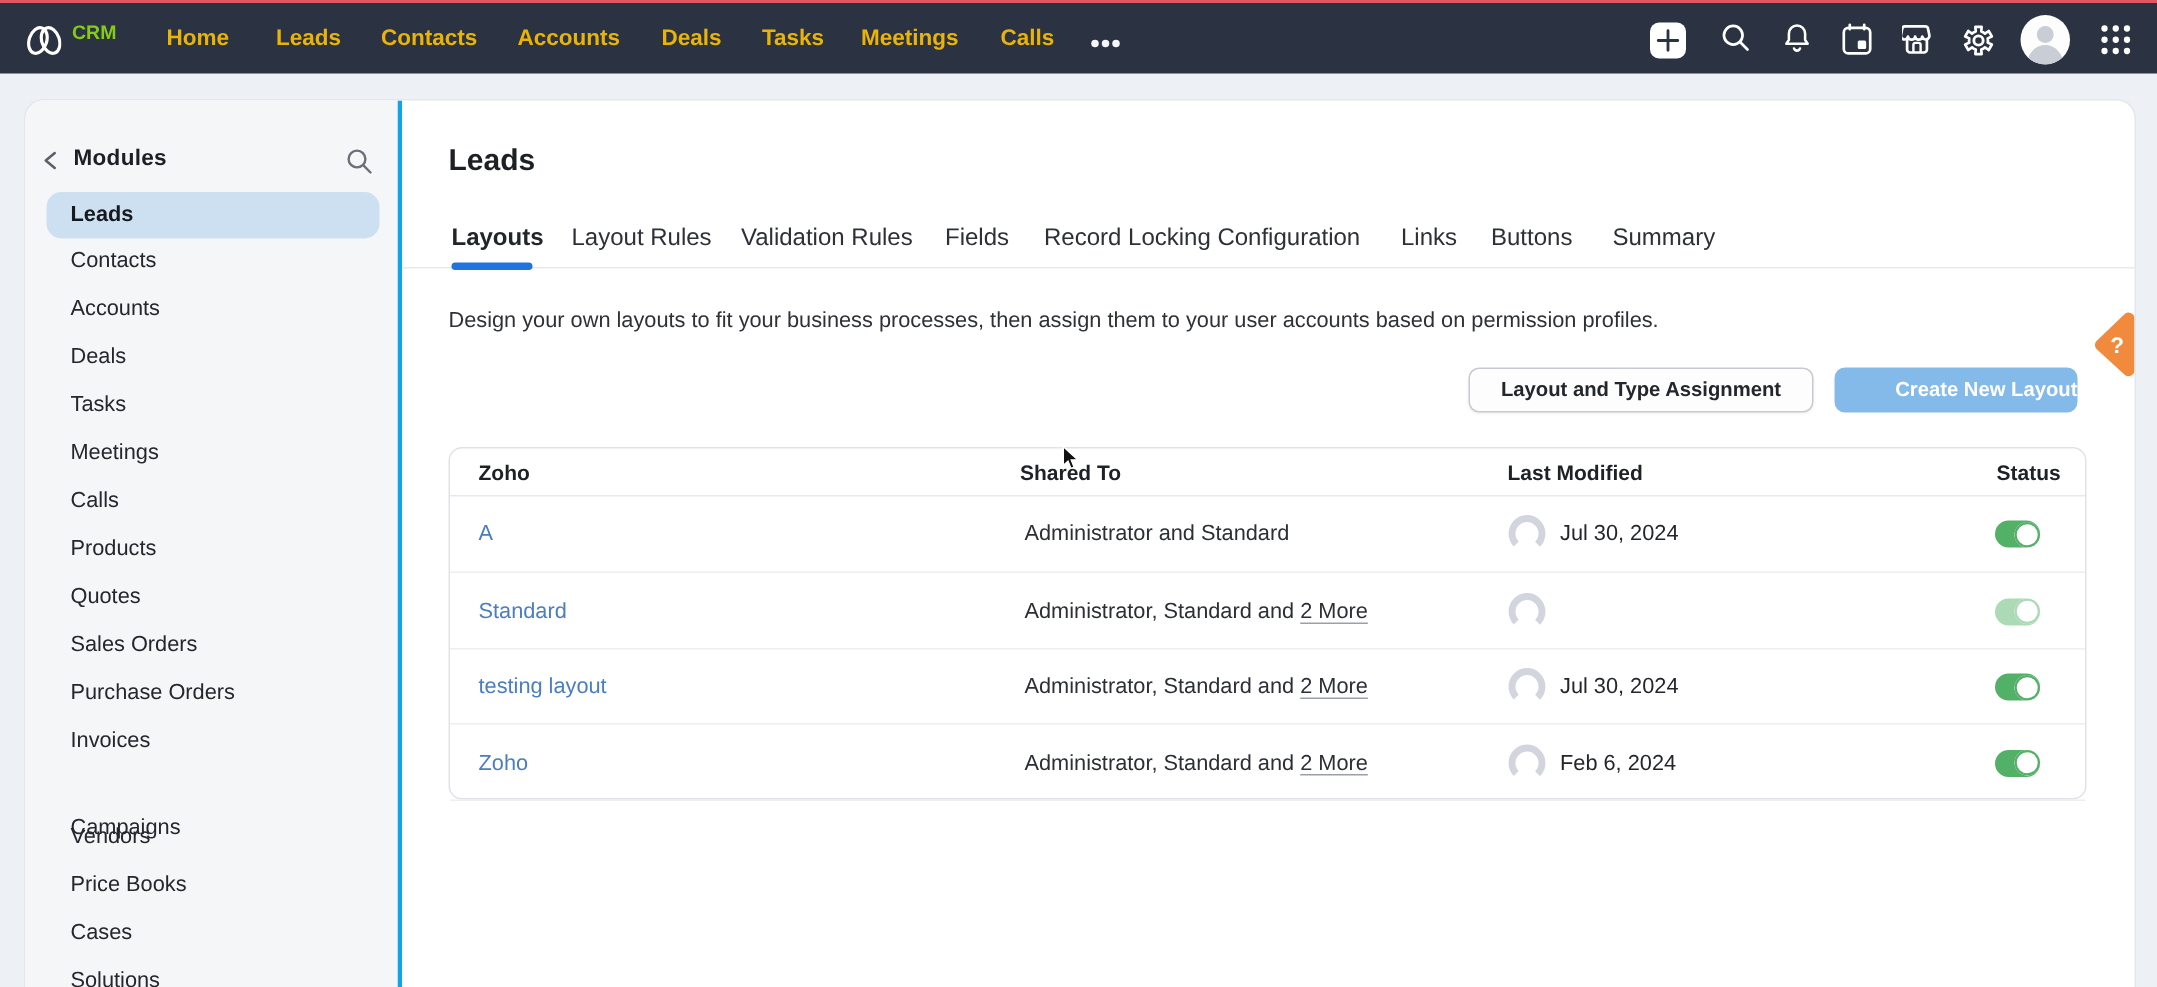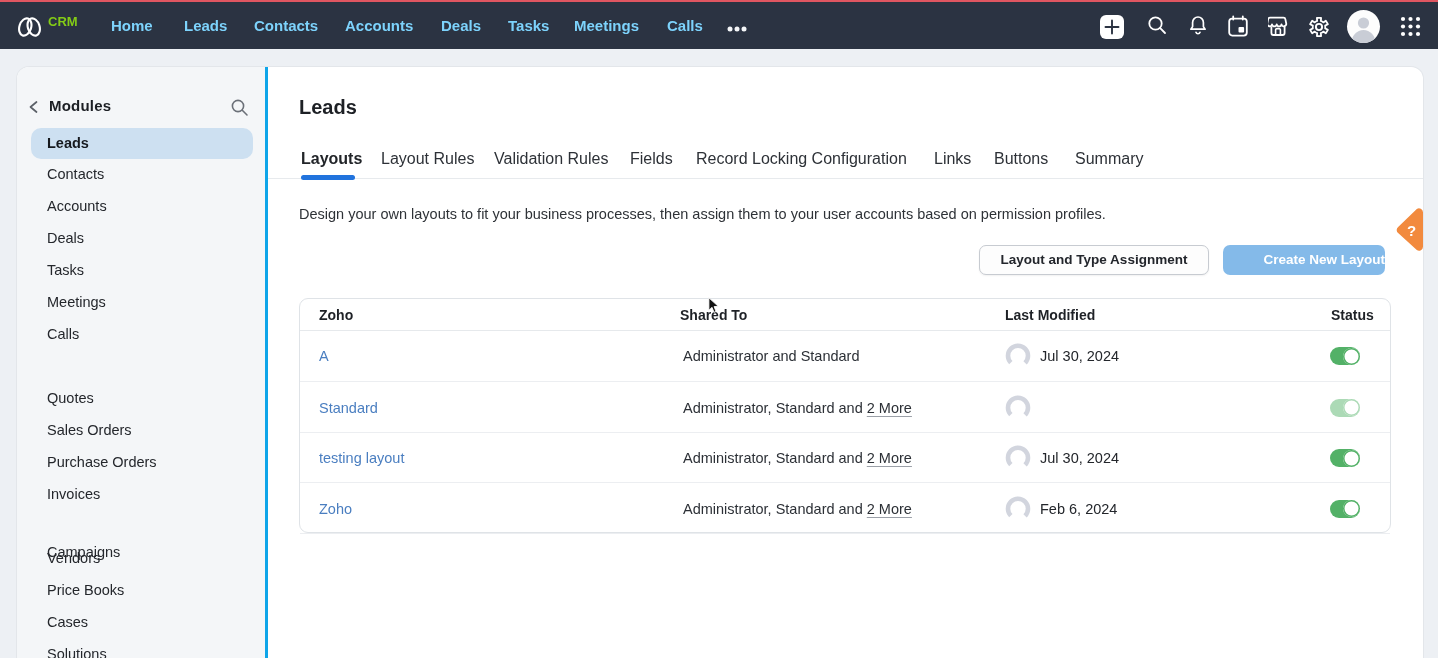--- a/index.html
+++ b/index.html
@@ -1,21 +1,21 @@
 <!DOCTYPE html>
 <html><head>
 <meta charset="utf-8">
 <style>
   * { margin:0; padding:0; box-sizing:border-box; }
   html,body { width:1438px; height:658px; overflow:hidden; }
   body { font-family:"Liberation Sans", sans-serif; background:#edf0f4; position:relative; }
   .redline { position:absolute; left:0; top:0; width:1438px; height:2px; background:#e05661; }
   .topbar { position:absolute; left:0; top:2px; width:1438px; height:47px; background:#2b3342; }
   .crm { position:absolute; left:48px; top:12px; color:#84cc16; font-size:13px; font-weight:700; letter-spacing:0px;text-align:center; }
-  .nav { position:absolute; top:0; height:47px; color:#7dd3fc; font-size:15px; font-weight:700; line-height:47px; }
+  .nav { position:absolute; top:0; height:47px; color:#eab308; font-size:15px; font-weight:700; line-height:47px; }
   .ticon { position:absolute; top:12px; }
   .plusbtn { position:absolute; left:1100px; top:13px; width:24px; height:24px; background:#fff; border-radius:6px; }
   .avatar { position:absolute; left:1347px; top:8px; width:33px; height:33px; background:#fdfdfd; border-radius:50%; overflow:hidden; }
 
   .card { position:absolute; left:17px; top:67px; width:1406px; height:591px; background:#fff; border-radius:12px 12px 0 0; box-shadow:0 0 0 1px #e3e6ea; }
   .sidebar { position:absolute; left:0; top:0; width:251px; height:591px; background:#f4f6f8; border-right:3px solid #0ea5e9; border-radius:12px 0 0 0; }
   .sb-title { position:absolute; left:32px; top:30px; font-size:15px; font-weight:700; color:#1c1f24; letter-spacing:0.2px; }
   .sb-item { position:absolute; left:30px; width:200px; height:32px; line-height:32px; font-size:14.5px; color:#24272c; }
   .sb-sel { position:absolute; left:14px; top:61px; width:222px; height:31px; background:#cde0f1; border-radius:10px; }
   .sb-sel-label { position:absolute; left:30px; top:63px; width:190px; height:27px; line-height:27px; font-size:14.5px; font-weight:700; color:#16191e; }
@@ -123,20 +123,21 @@
         <path d="M12.3 12.3L17 17" stroke="#6b7078" stroke-width="1.6" stroke-linecap="round"></path>
       </svg>
       <div class="sb-sel"></div>
       <div class="sb-sel-label">Leads</div>
       <div class="sb-item" style="top:91px;">Contacts</div>
       <div class="sb-item" style="top:123px;">Accounts</div>
       <div class="sb-item" style="top:155px;">Deals</div>
       <div class="sb-item" style="top:187px;">Tasks</div>
       <div class="sb-item" style="top:219px;">Meetings</div>
       <div class="sb-item" style="top:251px;">Calls</div>
+      <div class="sb-item" style="top:283px;">Products</div>
       <div class="sb-item" style="top:347px;">Sales Orders</div>
       <div class="sb-item" style="top:315px;">Quotes</div>
       <div class="sb-item" style="top:379px;">Purchase Orders</div>
       <div class="sb-item" style="top:411px;">Invoices</div>
       <div class="sb-item" style="top:469px;">Campaigns</div>
       <div class="sb-item" style="top:475px;">Vendors</div>
       <div class="sb-item" style="top:507px;">Price Books</div>
       <div class="sb-item" style="top:539px;">Cases</div>
       <div class="sb-item" style="top:571px;">Solutions</div>
     </div>

